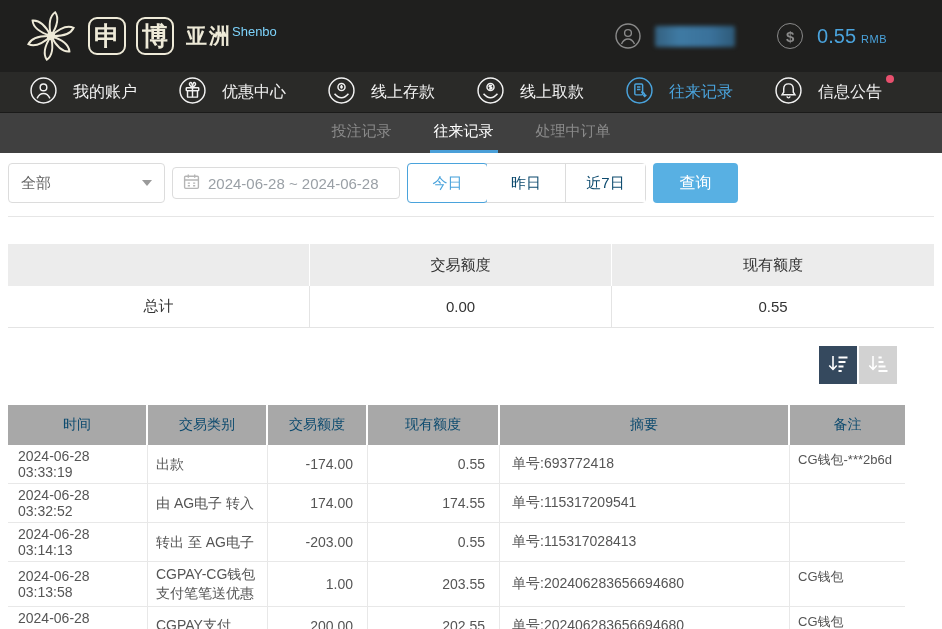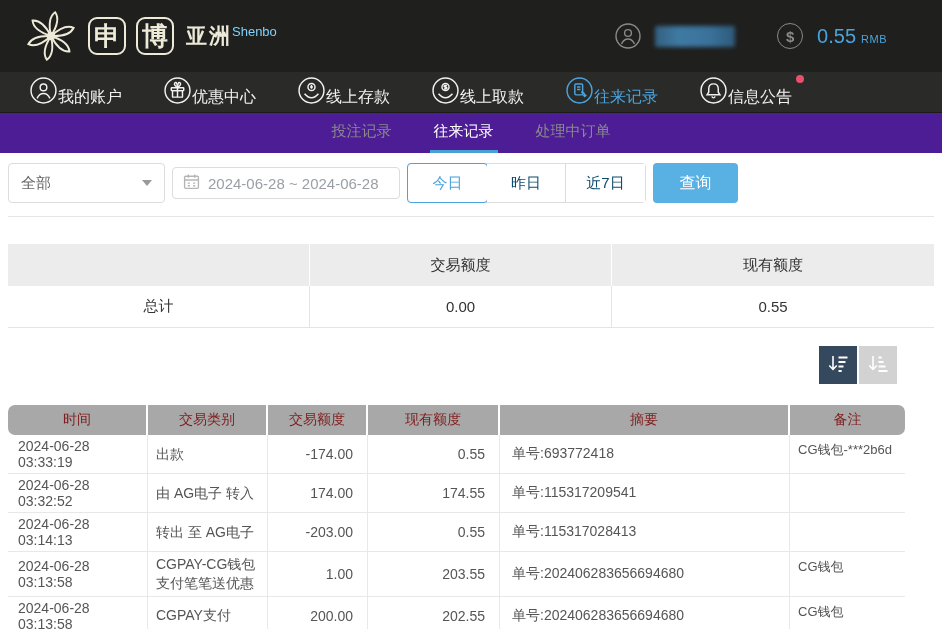--- a/index.html
+++ b/index.html
@@ -25,29 +25,29 @@
   .redacted { width:80px; height:21px; margin-right:28px;
               background:linear-gradient(90deg,#34607f,#3f7aa3 30%,#3a719a 70%,#2e5a78);
               filter:blur(2px); border-radius:2px; }
   .balance { color:#4aa3dc; display:flex; align-items:baseline; gap:5px; }
   .balance-amt { font-size:20px; }
   .balance-cur { font-size:11px; letter-spacing:.5px; }
 
   
   .mainnav { height:41px; background:#2a2a28; display:flex; align-items:center;
              gap:42px; padding:0 0 0 30px; border-bottom:1px solid #1b1b1a; }
-  .nav-item { display:flex; align-items:flex-end; gap:1px; color:#f2f2f2;
+  .nav-item { display:flex; align-items:center; gap:16px; color:#f2f2f2;
               font-size:16px; cursor:pointer; position:relative; }
   .nav-item svg { width:27px; height:27px; }
   .nav-item.active { color:#4aa3dc; }
   .nav-badge { position:absolute; top:-2px; right:-12px; width:8px; height:8px;
                border-radius:50%; background:#e9506e; }
 
   
-  .subtabs { height:40px; background:#4c1d95; display:flex; justify-content:center;
+  .subtabs { height:40px; background:#404040; display:flex; justify-content:center;
              gap:34px; }
   .subtab { color:#8a8a8a; font-size:15px; display:flex; align-items:center;
             padding:0 4px; cursor:pointer; border-bottom:3px solid transparent; }
   .subtab.active { color:#ffffff; border-bottom-color:#4a9fd8; }
 
   
   .content { padding:10px 8px 0 8px; }
   .filters { display:flex; align-items:center; height:40px; }
   .select-box { width:157px; height:40px; border:1px solid #dcdcdc; border-radius:4px;
                 display:flex; align-items:center; justify-content:space-between;
@@ -83,21 +83,21 @@
 
   
   .sort-bar { display:flex; justify-content:flex-end; margin:18px 37px 0 0; gap:2px; }
   .sort-btn { width:38px; height:38px; border:none; cursor:pointer;
               display:flex; align-items:center; justify-content:center; }
   .sort-desc { background:#35495e; }
   .sort-asc  { background:#d2d2d2; }
 
   
   .records { margin-top:21px; width:897px; font-size:14px; color:#555; }
-  .rec-head { display:flex; background:#a8a8a8; height:30px; color:#7f1d1d;border-radius:7px; }
+  .rec-head { display:flex; background:#a8a8a8; height:40px; color:#0c4a6e; }
   .rec-head > div { display:flex; align-items:center; justify-content:center;
                     border-right:2px solid #fff; }
   .rec-head > div:last-child { border-right:none; }
   .rec-row { display:flex; min-height:38px; border-bottom:1px solid #e8e8e8; }
   .rec-row > div { display:flex; align-items:center; border-right:1px solid #e8e8e8;
                    padding:3px 8px; }
   .rec-row > div:last-child { border-right:none;text-align:center; }
   .c-time { width:140px; } .c-type { width:120px; } .c-amt { width:100px; }
   .c-bal { width:132px; } .c-sum { width:290px; } .c-rem { width:115px; }
   .rec-row .c-amt, .rec-row .c-bal { justify-content:flex-end; padding-right:14px; }

